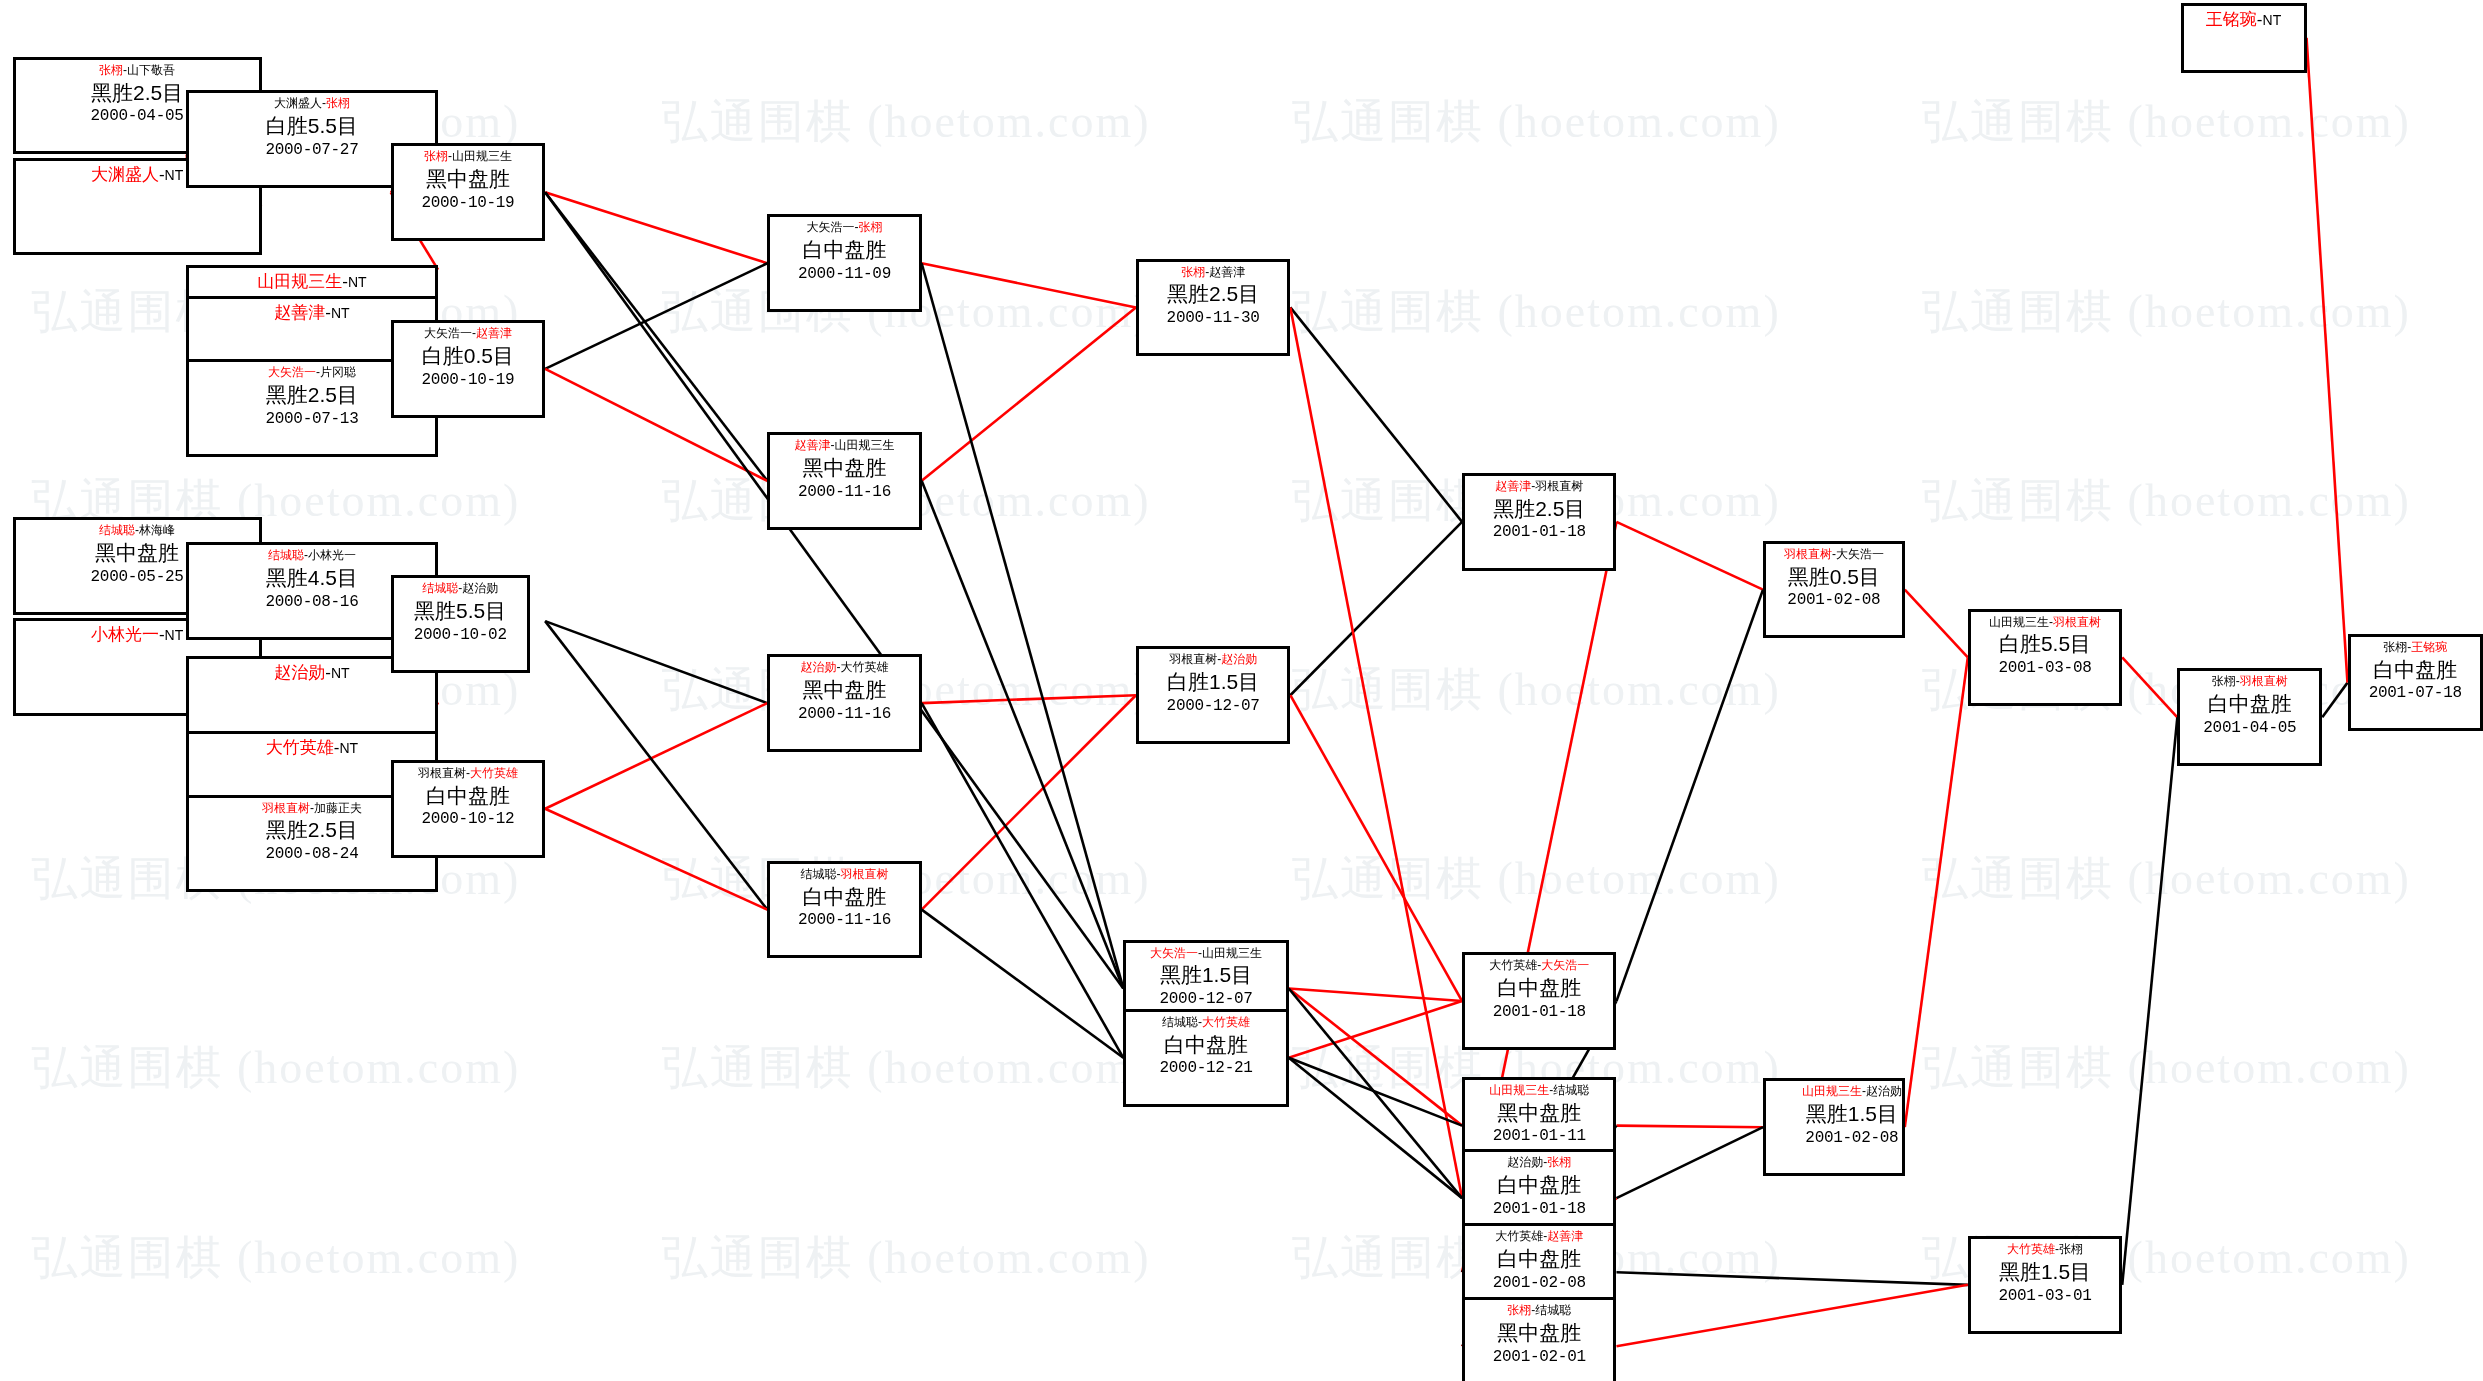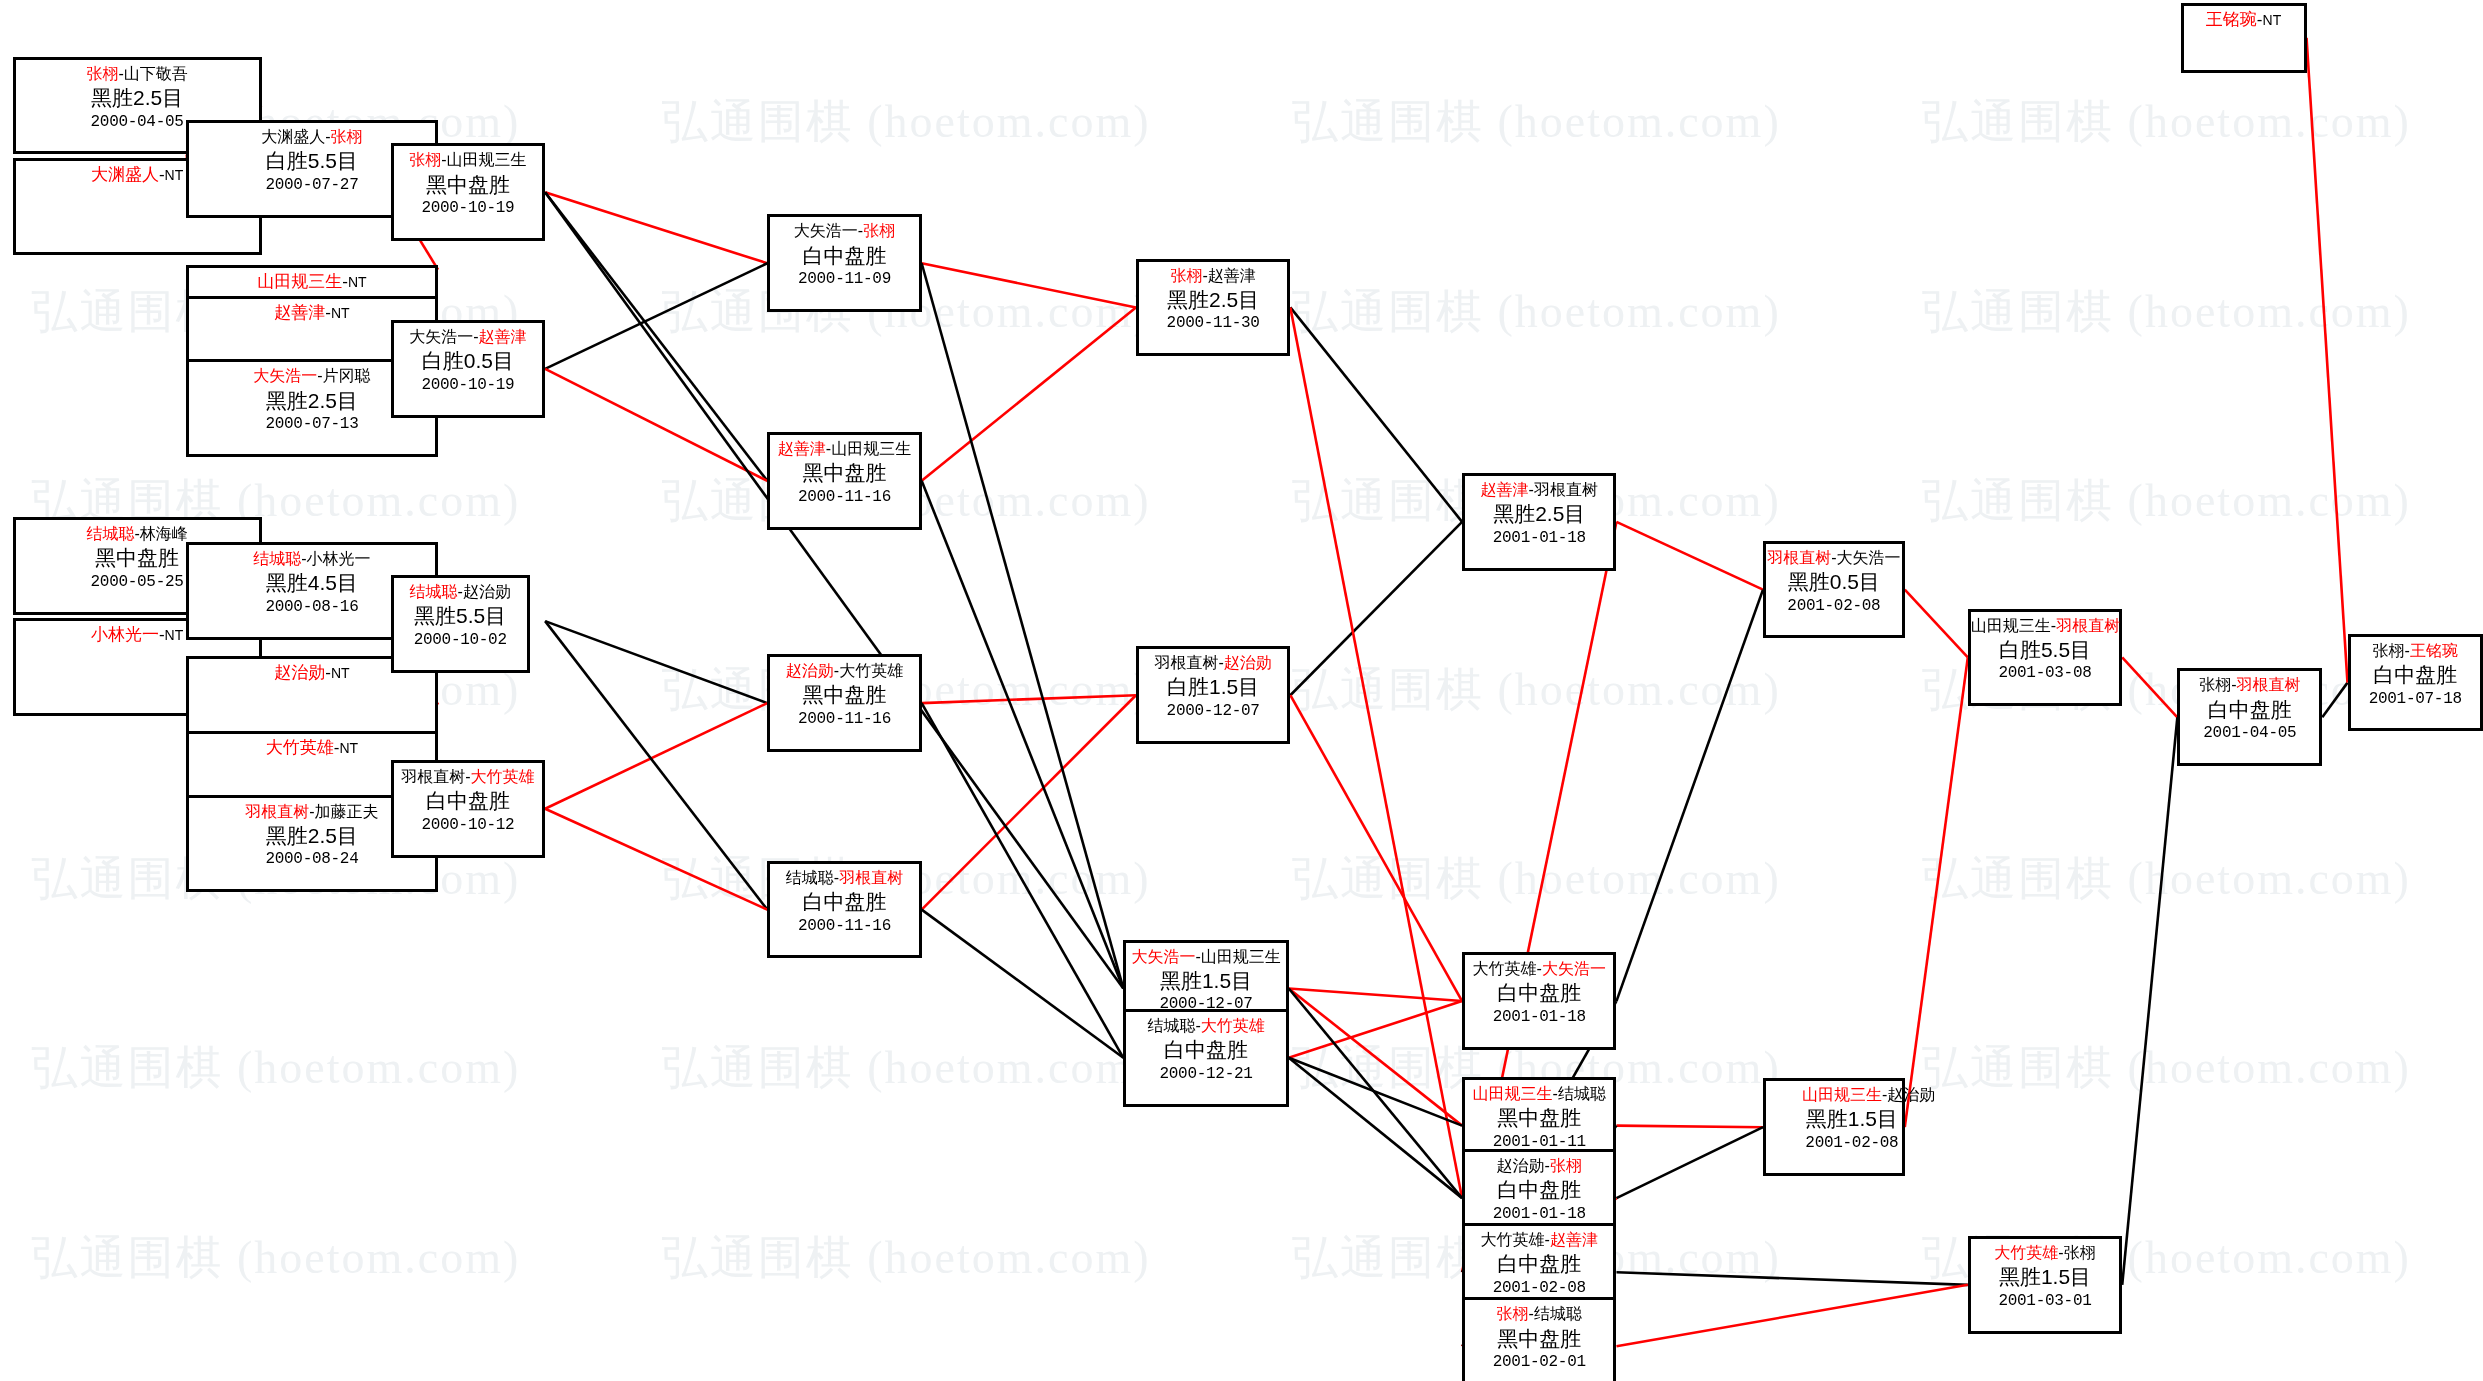--- a/index.html
+++ b/index.html
@@ -49,21 +49,21 @@
     text-align: center;
     font-size: 17px;
     line-height: 1.32;
     color: #000000;
     padding-top: 3px;
     font-family: "Liberation Sans", "DejaVu Sans", sans-serif;
   }
   .node .ttl {
     display: block;
     white-space: nowrap;
-    font-size: 16px;
+    font-size: 12px;
   }
   .node .res {
     display: block;
     white-space: nowrap;
     font-size: 21px;
   }
   .node .dt {
     display: block;
     white-space: nowrap;
     font-size: 16px;
@@ -181,21 +181,21 @@
         <span class="ttl"><span class="red">大渊盛人</span><span class="blk">-</span><span class="blk sm">NT</span></span>
       </div>
       <div class="node" id="n3" style="left: 12.6041px; top: 517.087px; width: 248.93px; height: 97.742px;">
         <span class="ttl"><span class="red">结城聪</span><span class="blk">-</span><span class="blk">林海峰</span></span>
         <span class="res">黑中盘胜</span>
         <span class="dt">2000-05-25</span>
       </div>
       <div class="node seed" id="n4" style="left: 12.6041px; top: 617.982px; width: 248.93px; height: 97.742px;">
         <span class="ttl"><span class="red">小林光一</span><span class="blk">-</span><span class="blk sm">NT</span></span>
       </div>
-      <div class="node" id="n5" style="left: 185.91px; top: 120px; width: 252.081px; height: 97.742px;">
+      <div class="node" id="n5" style="left: 185.91px; top: 90px; width: 252.081px; height: 97.742px;">
         <span class="ttl"><span class="blk">大渊盛人</span><span class="blk">-</span><span class="red">张栩</span></span>
         <span class="res">白胜5.5目</span>
         <span class="dt">2000-07-27</span>
       </div>
       <div class="node seed" id="n6" style="left: 185.91px; top: 220.708px; width: 252.081px; height: 97.742px; margin-top: 44px;">
         <span class="ttl"><span class="red">山田规三生</span><span class="blk">-</span><span class="blk sm">NT</span></span>
       </div>
       <div class="node seed" id="n7" style="left: 185.91px; top: 296.379px; width: 252.081px; height: 97.742px;">
         <span class="ttl"><span class="red">赵善津</span><span class="blk">-</span><span class="blk sm">NT</span></span>
       </div>

